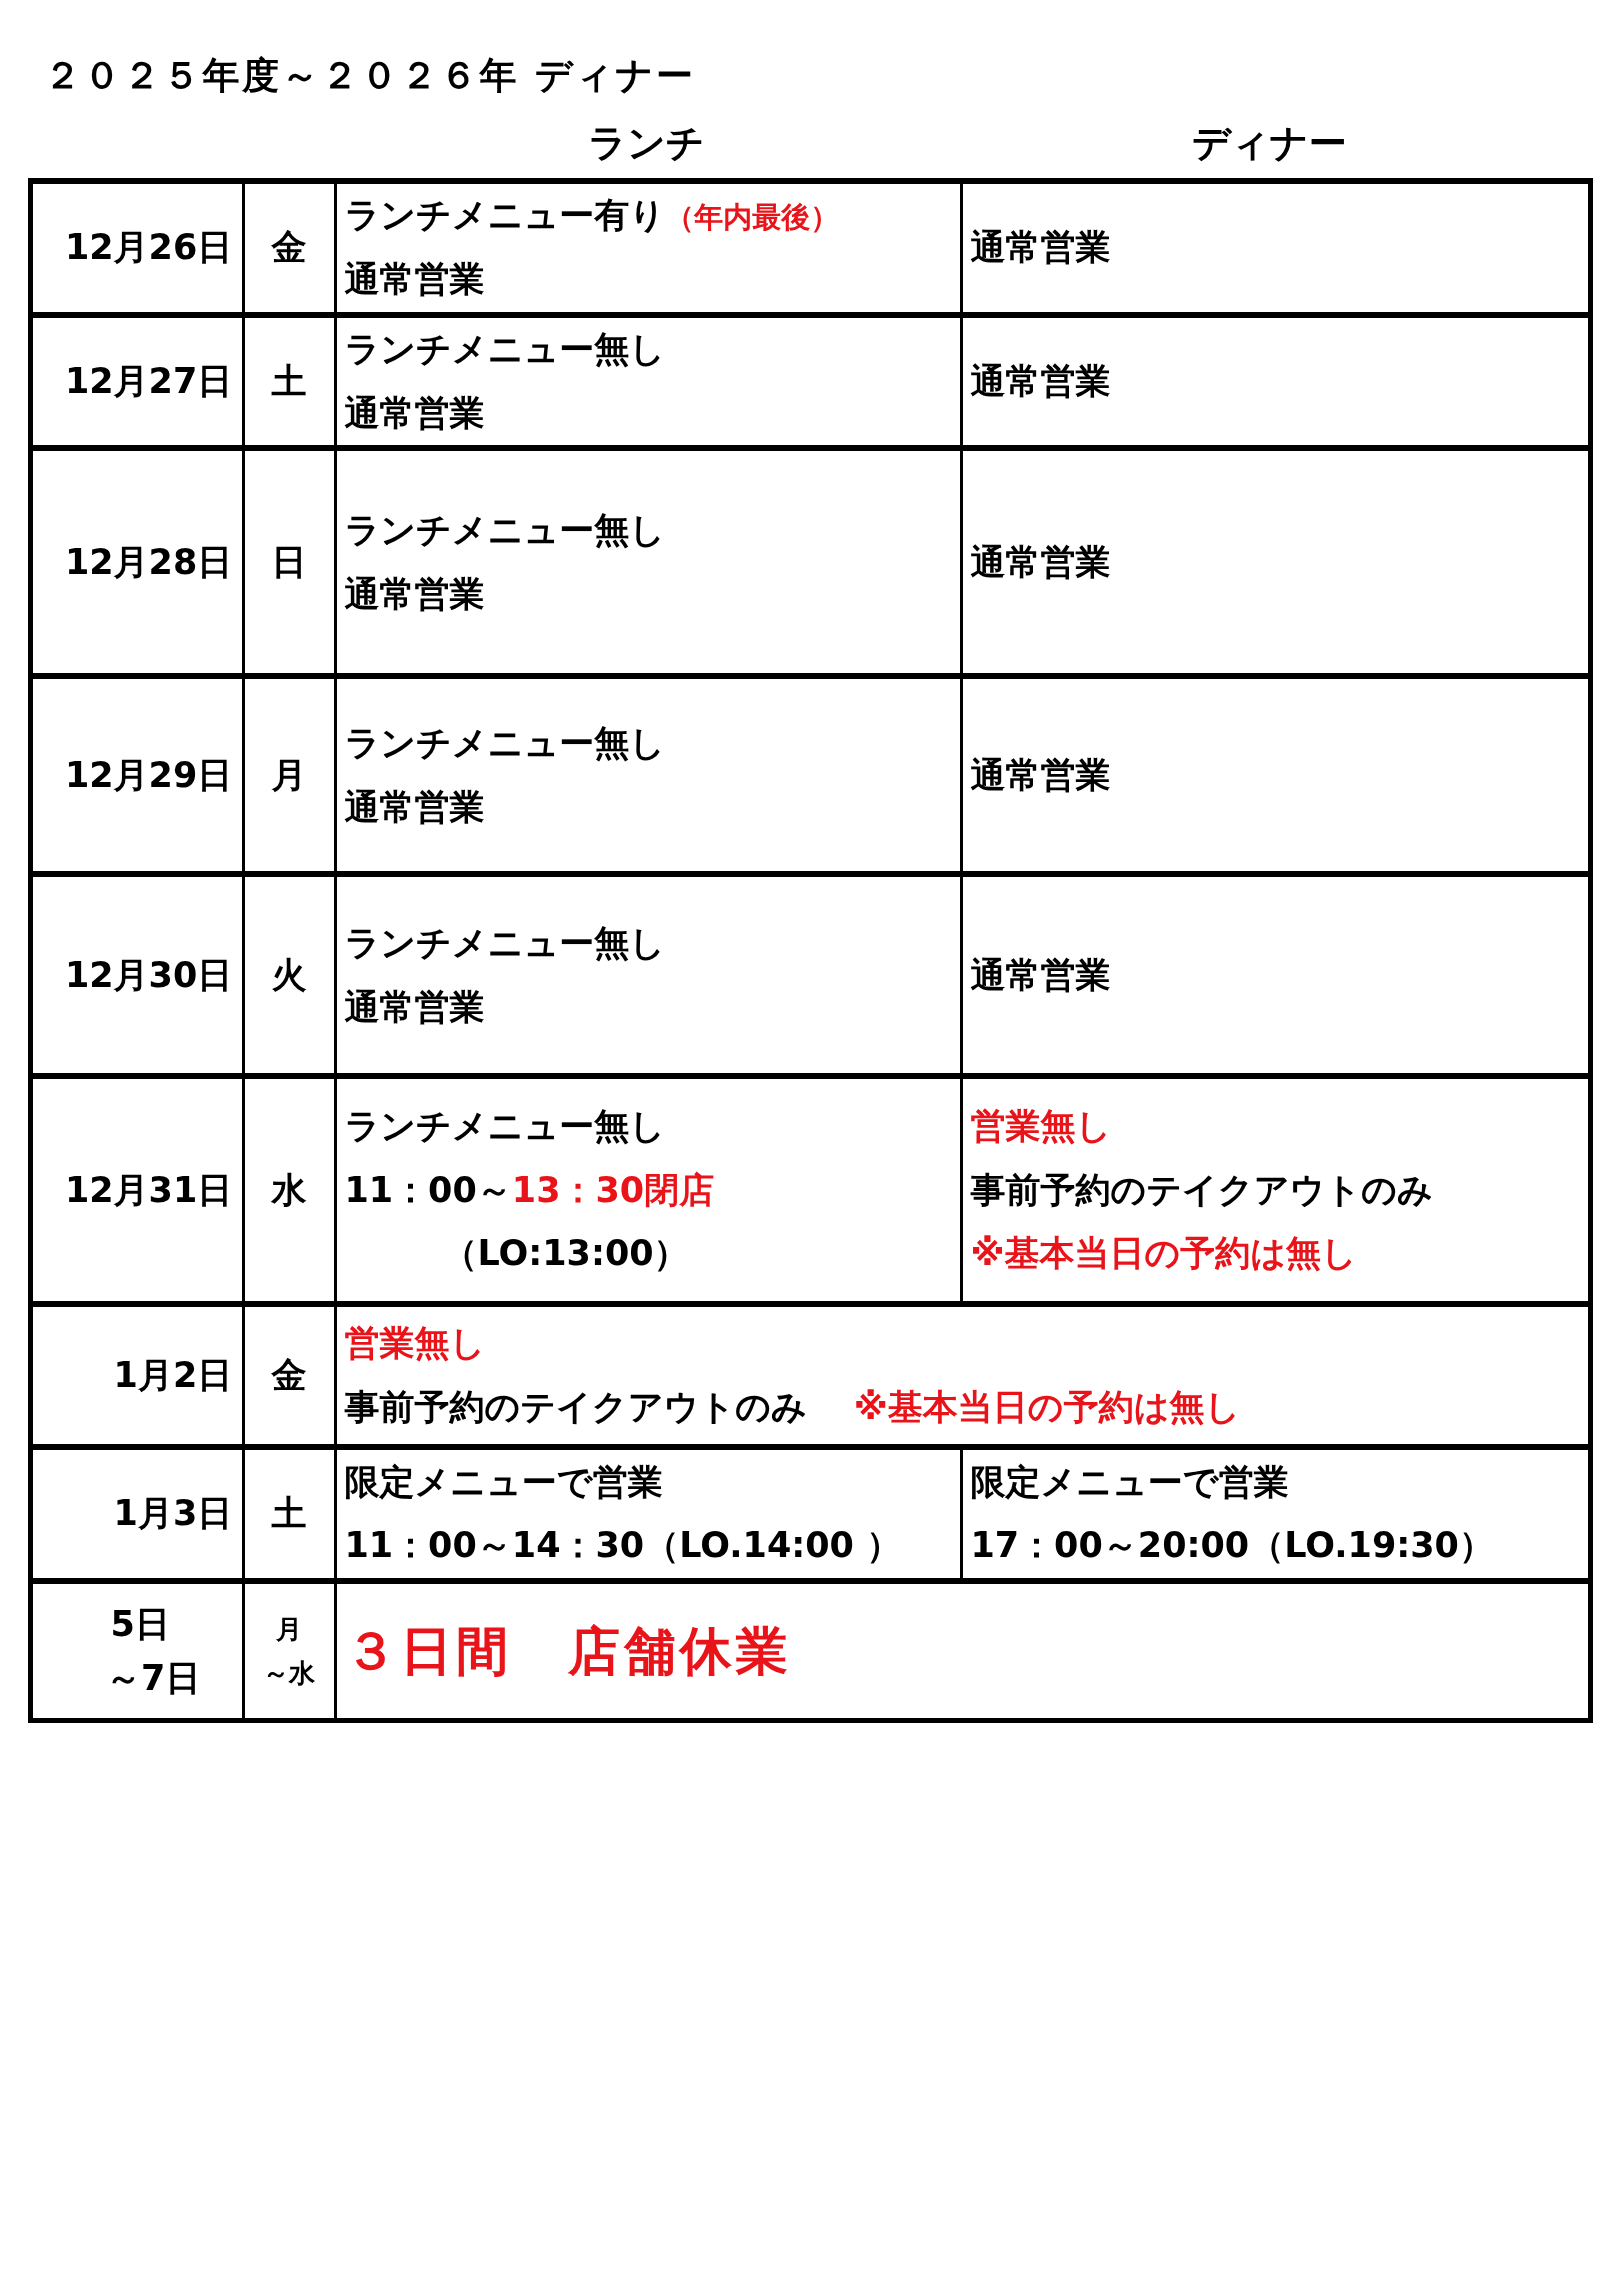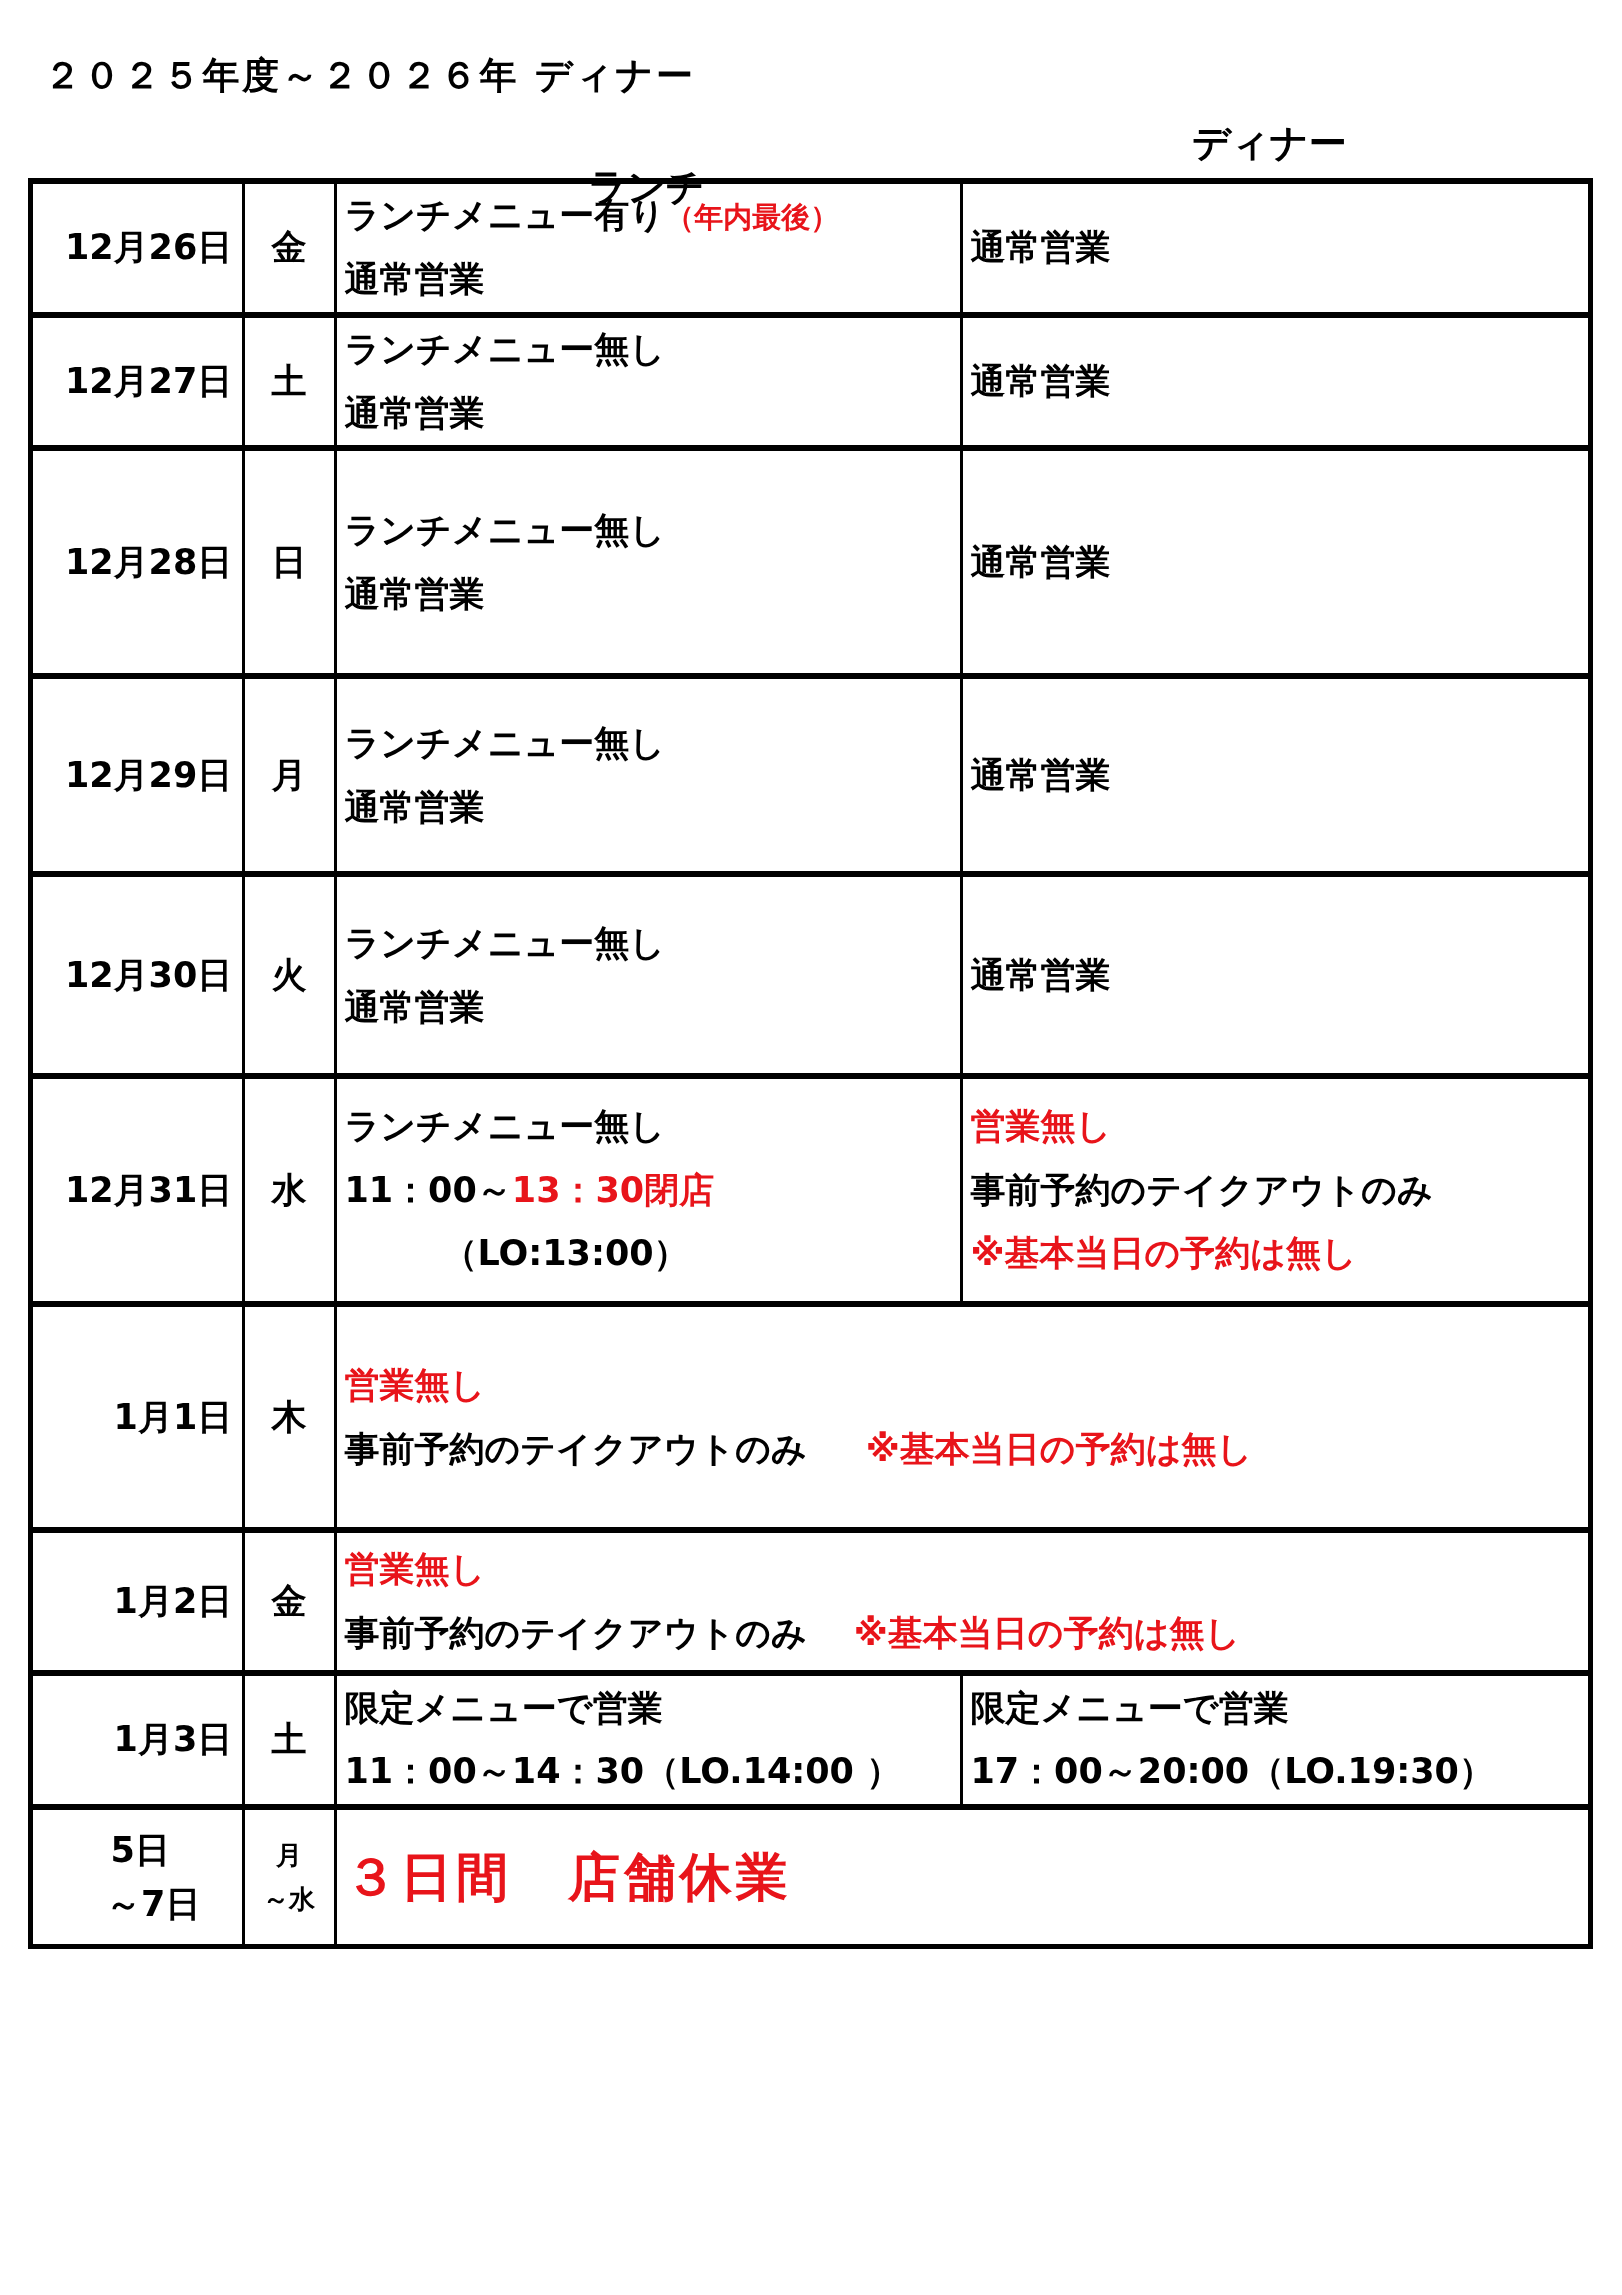--- a/index.html
+++ b/index.html
@@ -1,20 +1,20 @@
 <!DOCTYPE html>
 <html style="font-size:10.5px"><head>
 <meta charset="utf-8">
 <style>
   html,body{margin:0;padding:0;background:#fff;}
   body{width:1623px;height:2295px;position:relative;overflow:hidden;
        font-family:"DejaVu Sans","Liberation Sans",sans-serif;font-weight:bold;color:#000;}
   .title{position:absolute;left:44px;top:51px;font-size:37px;letter-spacing:2.6px;}
   .colhead{position:absolute;top:118px;font-size:38px;}
-  .lunch-h{left:588px;margin-top:44px;}
+  .lunch-h{left:588px;}
   .dinner-h{left:1192px;}
   table{position:absolute;left:27.5px;top:178px;width:1561px;border-collapse:collapse;
         border:5.9px solid #000;table-layout:fixed;}
   td{border:3.3px solid #000;padding:0 7.9px;vertical-align:middle;font-size:35px;line-height:1.0;}
   tr{border-top:6.5px solid #000;}
   td.date{text-align:right;padding-right:9.2px;white-space:nowrap;}
   td.dow{text-align:center;padding:0;}
   .line{display:block;padding:14.4px 0;white-space:nowrap;}
   .red{color:#e8141a;}
   .small{font-size:29px;margin-top:22px;}
@@ -107,28 +107,20 @@
       <span class="line"><span>11：00～</span><span class="red">13：30閉店</span></span>
       <span class="line indent">（LO:13:00）</span>
     </td>
     <td>
       <span class="line red">営業無し</span>
       <span class="line">事前予約のテイクアウトのみ</span>
       <span class="line red">※基本当日の予約は無し</span>
     </td>
   </tr>
 
-  <tr style="height:226px">
-    <td class="date">1月1日</td>
-    <td class="dow">木</td>
-    <td colspan="2">
-      <span class="line red">営業無し</span>
-      <span class="line"><span>事前予約のテイクアウトのみ</span><span class="red" style="margin-left:59px">※基本当日の予約は無し</span></span>
-    </td>
-  </tr>
 
   <tr style="height:143px">
     <td class="date">1月2日</td>
     <td class="dow">金</td>
     <td colspan="2">
       <span class="line red">営業無し</span>
       <span class="line"><span>事前予約のテイクアウトのみ</span><span class="red" style="margin-left:47px">※基本当日の予約は無し</span></span>
     </td>
   </tr>
 

